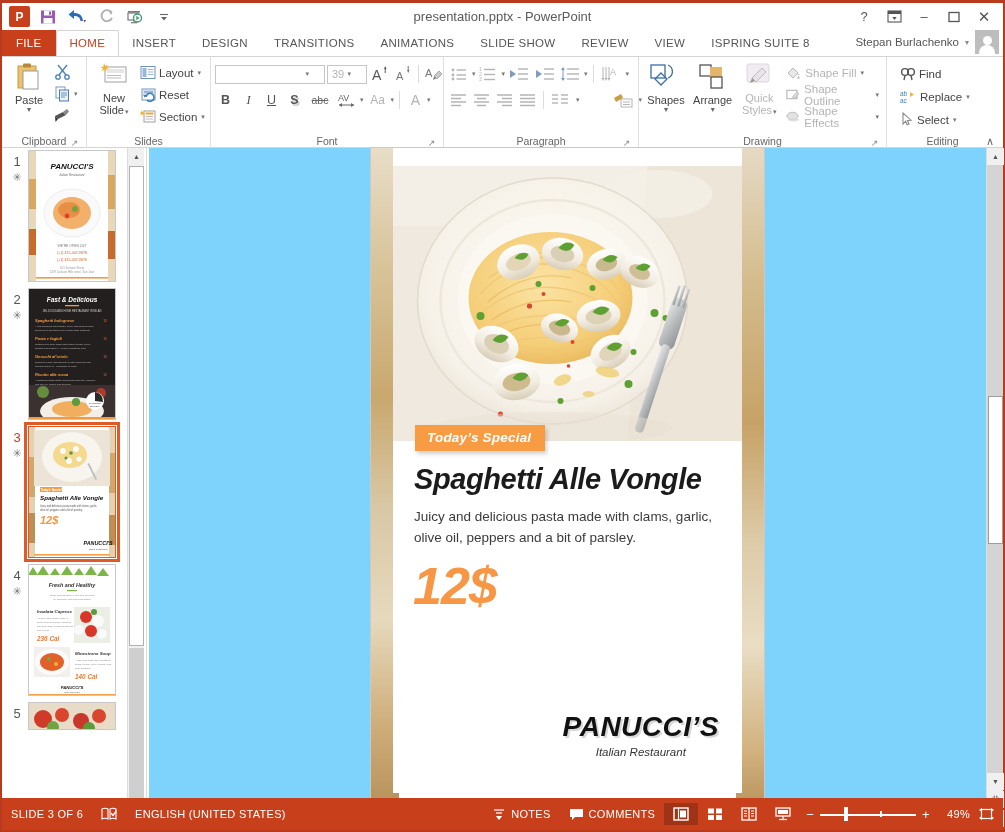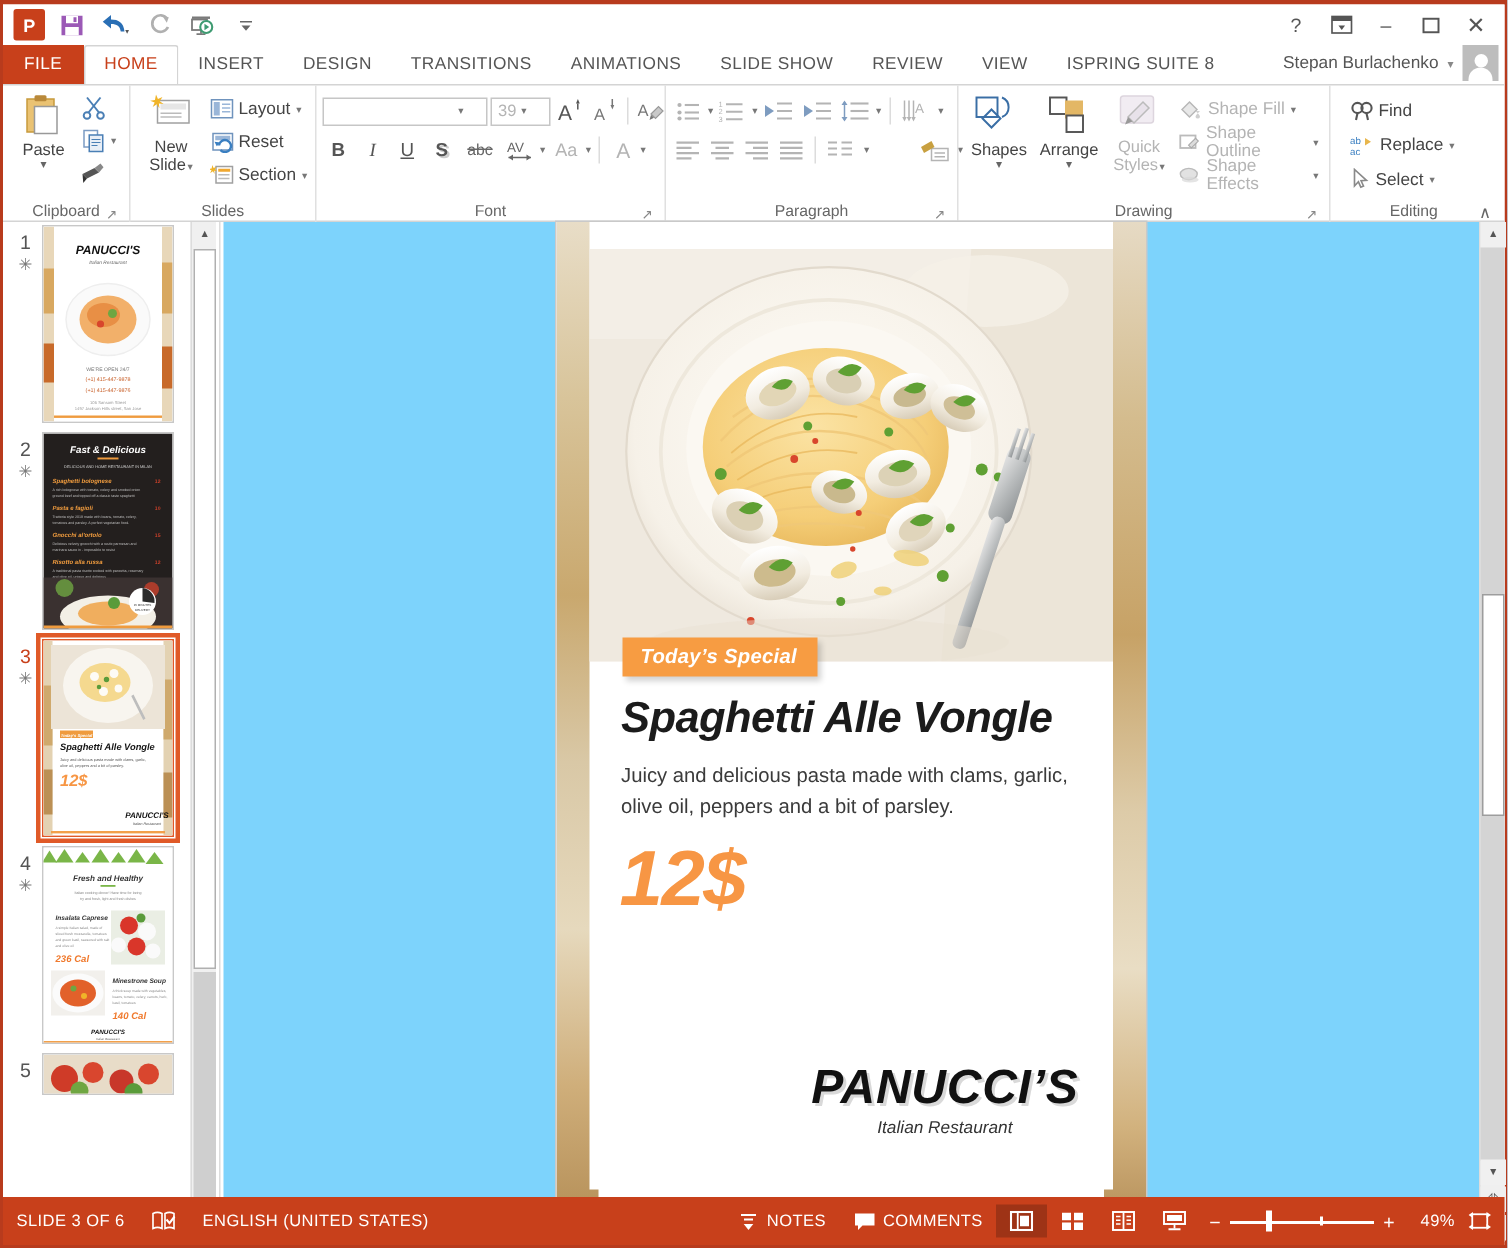--- a/index.html
+++ b/index.html
@@ -96,21 +96,21 @@
 
   .photo { position:absolute; left:22px; right:22px; top:18px; height:275px; overflow:hidden; background:#efe8de; }
   .photo svg { display:block; width:100%; height:100%; }
 
   .badge { position:absolute; left:44px; top:277px; background:#f79c42; color:#fff; font-style:italic; font-weight:bold;
     font-size:13.5px; padding:5px 14px 6px 12px; letter-spacing:.2px; box-shadow:2px 3px 4px rgba(0,0,0,.18); }
   .slide-title { position:absolute; left:43px; top:315px; font-size:29px; font-weight:bold; font-style:italic; color:#1b1b1b; letter-spacing:-.4px; white-space:nowrap; }
   .slide-desc { position:absolute; left:43px; top:358px; font-size:13.5px; color:#3b3b3b; line-height:21px; }
   .slide-price { position:absolute; left:42px; top:408px; font-size:52px; font-weight:bold; font-style:italic; color:#f79644; letter-spacing:-1px; }
   .slide-logo { position:absolute; right:45px; bottom:45px; text-align:center; }
-  .slide-logo .lg1 { font-size:32px; font-weight:bold; font-style:italic; color:#111; letter-spacing:.5px; text-shadow:2px 2px 0 #d9d9d9; }
+  .slide-logo .lg1 { font-size:28px; font-weight:bold; font-style:italic; color:#111; letter-spacing:.5px; text-shadow:2px 2px 0 #d9d9d9; }
   .slide-logo .lg2 { font-size:11.5px; font-style:italic; color:#333; margin-top:3px; }
 
   
   .statusbar { position:absolute; left:0; right:0; bottom:0; height:32px; background:#c8401b; color:#fff; display:flex; align-items:center; font-size:11px; letter-spacing:.3px; }
   .sb-item { display:flex; align-items:center; gap:5px; padding:0 9px; height:22px; cursor:default; }
   .sb-item.active { background:#9e3316; }
   .sb-spacer { flex:1; }
   .zoomslider { display:flex; align-items:center; gap:6px; padding:0 6px; }
   .zline { width:96px; height:22px; position:relative; }
   .zline:before{content:"";position:absolute;left:0;right:0;top:11px;height:2px;background:#fff;}
@@ -158,20 +158,21 @@
             <path d="M11.3 6.8 l3.2 2.2 l-3.2 2.2 z" fill="#3f9b72"></path>
           </svg>
       </div>
       <div class="qat-btn">
         <svg width="14" height="14" viewBox="0 0 14 14">
             <line x1="3" y1="4.5" x2="11" y2="4.5" stroke="#666" stroke-width="1.1"></line>
             <path d="M4 7 l3 3.5 l3 -3.5 z" fill="#666"></path>
           </svg>
       </div>
     </div>
+    <div class="title-text">presentation.pptx - PowerPoint</div>
     <div class="win-ctrls">
       <div class="win-btn">?</div>
       <div class="win-btn">
         <svg width="15" height="15" viewBox="0 0 15 15">
             <rect x="1" y="2" width="13" height="11" fill="none" stroke="#555" stroke-width="1.1"></rect>
             <rect x="1" y="2" width="13" height="3" fill="#555"></rect>
             <path d="M7.5 11 l-2.2 -3 l4.4 0 z" fill="#555"></path>
           </svg>
       </div>
       <div class="win-btn">–</div>

